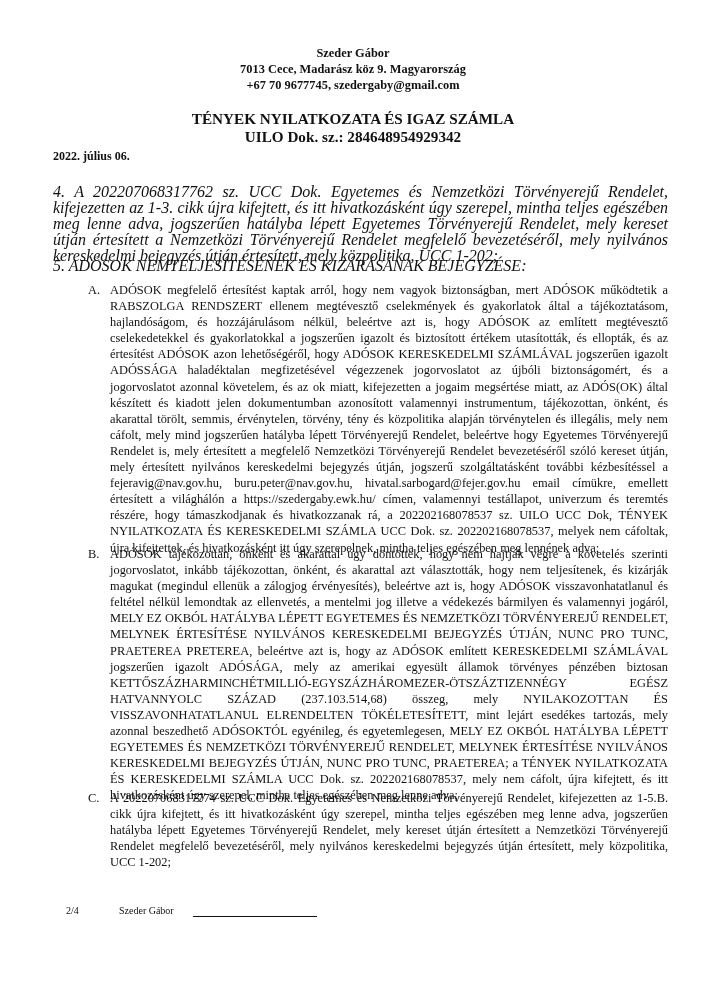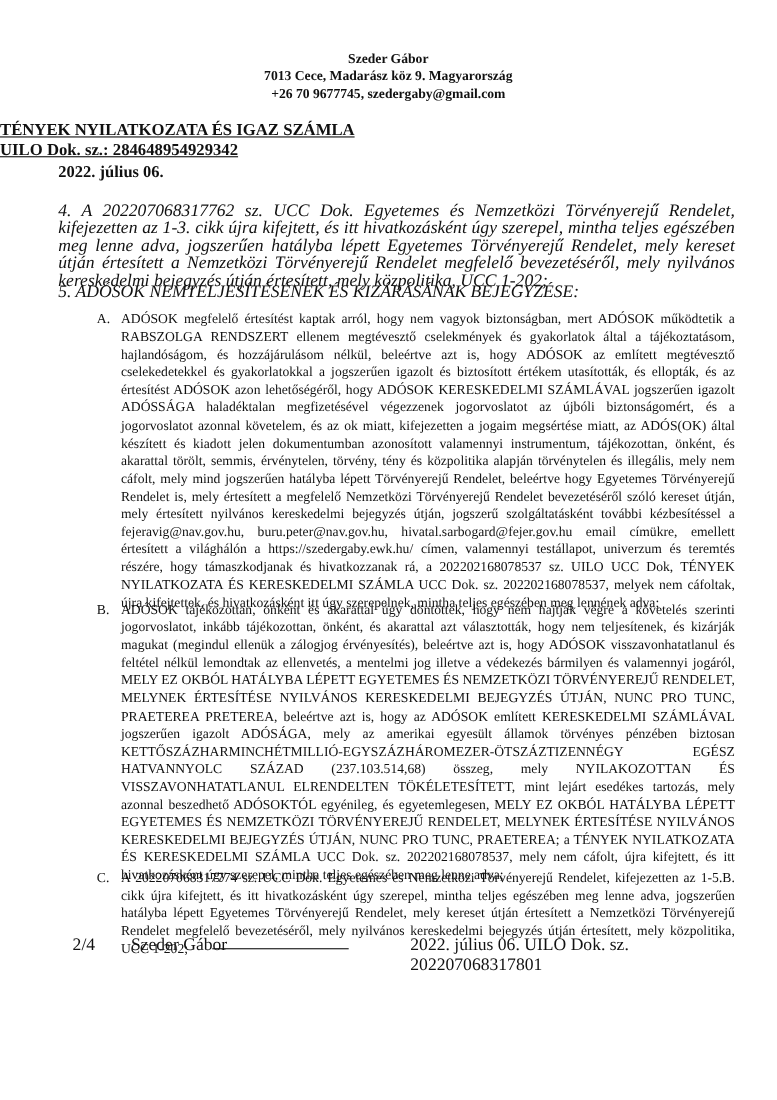--- a/index.html
+++ b/index.html
@@ -1,49 +1,49 @@
 <!DOCTYPE html>
 <html><head>
 <meta charset="utf-8">
 <style>
   html, body { margin: 0; padding: 0; background: #ffffff; }
   body { width: 706px; height: 1000px; position: relative; overflow: hidden;
          font-family: "Liberation Serif", "DejaVu Serif", serif; color: #111; }
   .page { position: absolute; left: 0; top: 0; width: 706px; height: 1000px; padding-left: 45px; }
   .header { position: absolute; top: 45px; left: 0; width: 706px; text-align: center;
             font-weight: bold; font-size: 12.4px; line-height: 16px; }
-  .title { position: absolute; top: 110px; left: 0; width: 706px; text-align: left;
-           font-weight: bold; font-size: 15.2px; line-height: 18px; text-decoration: underline; }
-  .date { position: absolute; top: 149px; left: 53px; font-weight: bold; font-size: 15px; }
+  .title { position: absolute; top: 110px; left: 0; width: 706px; text-align: center;
+           font-weight: bold; font-size: 15.2px; line-height: 18px; }
+  .date { position: absolute; top: 149px; left: 53px; font-weight: bold; font-size: 12px; }
   .para { position: absolute; left: 53px; width: 615px; font-size: 16px; line-height: 16px;
           text-align: justify; font-style: italic; }
   .p4 { top: 184px; }
   .p5 { top: 258px; }
   .item { position: absolute; left: 88px; width: 580px; font-size: 12.4px; line-height: 16.1px; }
   .item .letter { position: absolute; left: 0; top: 0; width: 20px; }
   .item .body { margin-left: 22px; text-align: justify; }
   .itemA { top: 282px; }
   .itemB { top: 546px; }
   .itemC { top: 790px; }
-  .footer { position: absolute; top: 851px; left: 66px; width: 580px; font-size: 16px;
+  .footer { position: absolute; top: 905px; left: 66px; width: 580px; font-size: 10px;
             height: 18px; }
   .footer .pg { position: absolute; left: 0; }
   .footer .sig { position: absolute; left: 53px; }
   .footer .line { position: absolute; left: 127px; top: 11px; width: 124px; border-bottom: 1px solid #111; }
   .footer .ref { position: absolute; left: 307px; }
 </style>
 </head>
 <body>
 
 <div class="page">
 
   <div class="header">
     <div>Szeder Gábor</div>
     <div>7013 Cece, Madarász köz 9. Magyarország</div>
-    <div>+26 70 9677745, szedergaby@gmail.com</div>
+    <div>+67 70 9677745, szedergaby@gmail.com</div>
   </div>
 
   <div class="title">
     <div>TÉNYEK NYILATKOZATA ÉS IGAZ SZÁMLA</div>
     <div>UILO Dok. sz.: 284648954929342</div>
   </div>
 
   <div class="date">2022. július 06.</div>
 
   <div class="para p4">4. A 202207068317762 sz. UCC Dok. Egyetemes és Nemzetközi Törvényerejű Rendelet, kifejezetten az 1-3. cikk újra kifejtett, és itt hivatkozásként úgy szerepel, mintha teljes egészében meg lenne adva, jogszerűen hatályba lépett Egyetemes Törvényerejű Rendelet, mely kereset útján értesített a Nemzetközi Törvényerejű Rendelet megfelelő bevezetéséről, mely nyilvános kereskedelmi bejegyzés útján értesített, mely közpolitika, UCC 1-202;</div>
@@ -62,16 +62,15 @@
 
   <div class="item itemC">
     <span class="letter">C.</span>
     <div class="body">A 202207068317774 sz. UCC Dok. Egyetemes és Nemzetközi Törvényerejű Rendelet, kifejezetten az 1-5.B. cikk újra kifejtett, és itt hivatkozásként úgy szerepel, mintha teljes egészében meg lenne adva, jogszerűen hatályba lépett Egyetemes Törvényerejű Rendelet, mely kereset útján értesített a Nemzetközi Törvényerejű Rendelet megfelelő bevezetéséről, mely nyilvános kereskedelmi bejegyzés útján értesített, mely közpolitika, UCC 1-202;</div>
   </div>
 
   <div class="footer">
     <span class="pg">2/4</span>
     <span class="sig">Szeder Gábor</span>
     <span class="line"></span>
-    <span class="ref">2022. július 06. UILO Dok. sz. 202207068317801</span>
   </div>
 
 </div>
 
 </body></html>

